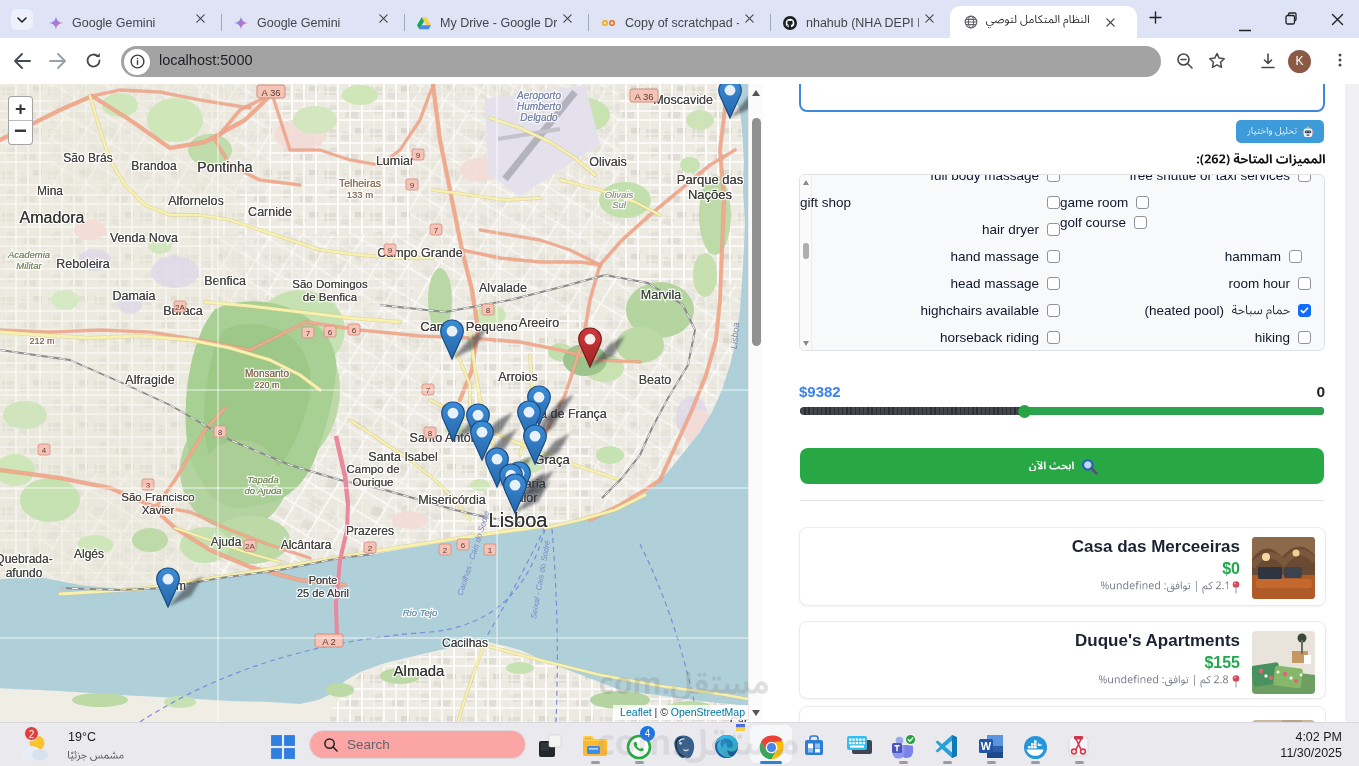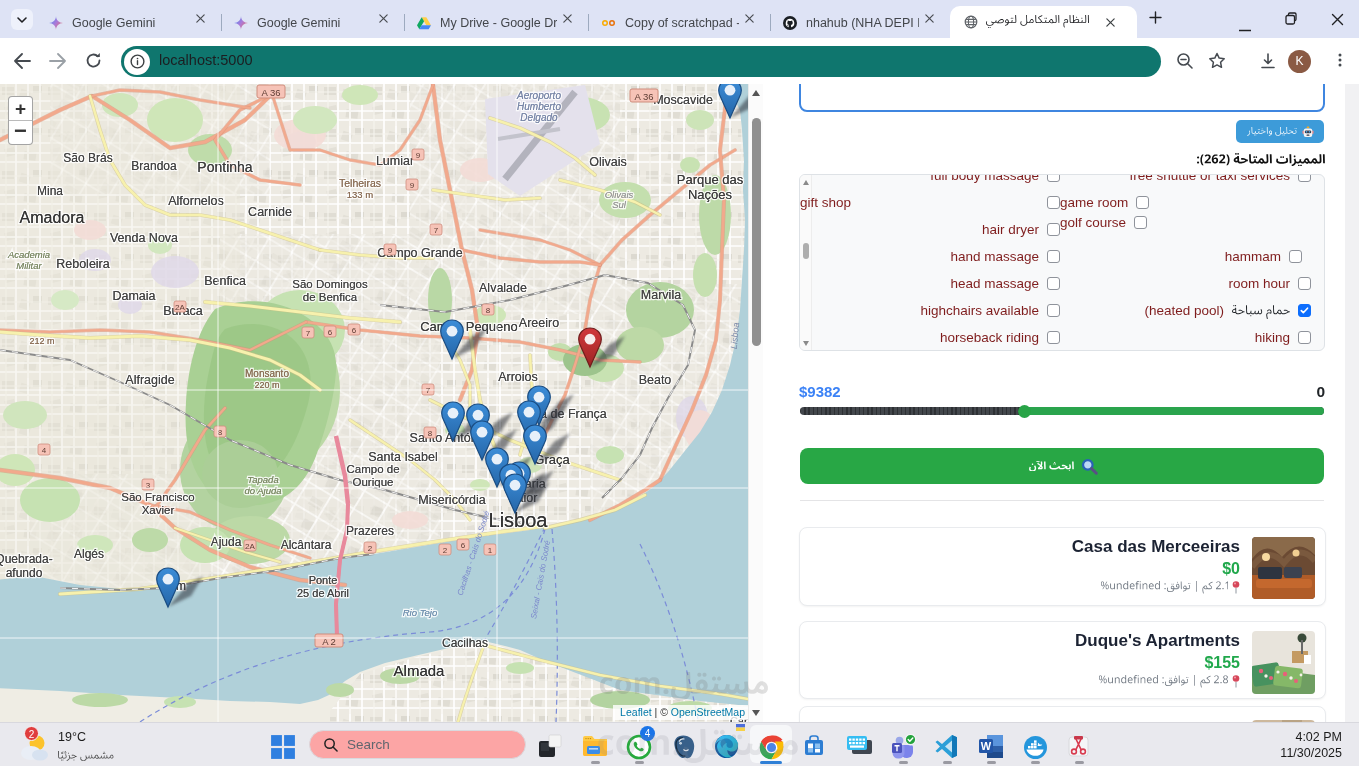--- a/index.html
+++ b/index.html
@@ -3,40 +3,40 @@
 *{margin:0;padding:0;box-sizing:border-box}
 body{font-family:"Liberation Sans",sans-serif;width:1359px;height:766px;overflow:hidden;position:relative;background:#fff}
 #tabbar{position:absolute;left:0;top:0;width:1359px;height:38px;background:#dee3f5}
 .tab{position:absolute;top:8px;height:30px;display:flex;align-items:center;font-size:12.5px;color:#43464b;white-space:nowrap;overflow:hidden}
 .tab .ttl{overflow:hidden;text-overflow:clip;flex:1 1 auto}
 .tabsep{position:absolute;top:14px;width:1px;height:17px;background:#9daabf}
 .tclose{position:absolute;top:13px;width:13px;height:13px;color:#4a4d52;font-size:14px;line-height:12px;text-align:center}
 #activetab{position:absolute;left:950px;top:6px;width:187px;height:32px;background:#fff;border-radius:10px 10px 0 0;display:flex;align-items:center}
 .wbtn{position:absolute;top:12px;color:#202124;font-size:15px}
 #toolbar{position:absolute;left:0;top:38px;width:1359px;height:46px;background:#fff}
-#omni{position:absolute;left:121px;top:8px;width:1040px;height:31px;background:#0f766e;border-radius:16px}
+#omni{position:absolute;left:121px;top:8px;width:1040px;height:31px;background:#a3a3a3;border-radius:16px}
 #omni .ic{position:absolute;left:3px;top:2.5px;width:26px;height:26px;background:#fff;border-radius:50%}
 #omni .url{position:absolute;left:38px;top:6px;font-size:14.5px;color:#1c1e21}
 #content{position:absolute;left:0;top:84px;width:1359px;height:638px;background:#fff}
 #map{position:absolute;left:0;top:0}
 #zoomctl{position:absolute;left:8px;top:12px;width:25px;height:49px;background:#fff;border:1.5px solid rgba(90,90,90,.55);border-radius:4px;z-index:30}
 #zoomctl div{width:100%;height:24px;text-align:center;font-size:19px;font-weight:700;color:#333;line-height:23px}
 #attrib{position:absolute;left:613px;top:621px;width:135px;height:15px;background:rgba(255,255,255,.8);font-size:10.5px;color:#333;text-align:right;padding-right:3px;z-index:30;line-height:15px}
 #attrib a{color:#0078a8;text-decoration:none}
 #sbar{position:absolute;left:748px;top:0;width:15px;height:638px;background:#fbfbfb;border-left:1px solid #ebebeb}
 #sbar .th{position:absolute;left:3px;top:34px;width:9px;height:228px;background:#909090;border-radius:5px}
 #pgbar{position:absolute;left:1345px;top:0;width:14px;height:638px;background:#f1f1f3}
 #panel{position:absolute;left:763px;top:0;width:582px;height:638px;background:#fff;overflow:hidden}
 .arr{width:0;height:0;position:absolute}
 #taskbar{position:absolute;left:0;top:722px;width:1359px;height:44px;background:#e9e9ee;border-top:1px solid #d8d8de}
 .tbi{position:absolute;top:11px;width:26px;height:26px}
 .tdash{position:absolute;top:38px;width:9px;height:3px;border-radius:2px;background:#9a9aa2}
 #clock{position:absolute;right:17px;top:6px;text-align:right;font-size:12.5px;color:#1b1b1b;line-height:16px}
 .chk{width:13px;height:13px;border:1px solid #8f939b;border-radius:3px;background:#fff;display:inline-block}
-.row{position:absolute;display:flex;align-items:center;gap:8px;font-size:13.5px;color:#7f1d1d}
+.row{position:absolute;display:flex;align-items:center;gap:8px;font-size:13.5px;color:#0f172a}
 .wm{position:absolute;opacity:0.22;z-index:40;pointer-events:none}
 </style></head><body>
 <div id="tabbar">
 <div style="position:absolute;left:11px;top:9px;width:22px;height:21px;background:#eef1fb;border-radius:6px;text-align:center"><svg width="12" height="12" viewBox="0 0 12 12" style="margin-top:5px">
         <path d="M2 4l4 4 4-4" stroke="#202124" stroke-width="1.6" fill="none" stroke-linecap="round" stroke-linejoin="round"></path>
       </svg></div>
 <div class="tab" style="left:49px;width:141px">
       <span style="margin-right:9px;display:inline-flex">
         <svg width="14" height="14" viewBox="0 0 14 14">
           <defs>
@@ -781,21 +781,21 @@
       </div>
 </div>
 </div>
 <div id="taskbar">
 <div style="position:absolute;left:18px;top:5px;display:flex;align-items:flex-start">
       <div style="position:relative;width:30px;height:34px"><svg width="30" height="34" viewBox="0 0 30 34">
           <circle cx="19" cy="15" r="7.5" fill="#fcc32c"></circle>
           <ellipse cx="13" cy="25" rx="10" ry="7" fill="#e9eef6"></ellipse>
           <ellipse cx="22" cy="27" rx="8" ry="5.5" fill="#d7e2f0"></ellipse>
         </svg><div style="position:absolute;left:6px;top:-2px;width:15px;height:15px;border-radius:50%;background:#e03e3e;border:1.5px solid #f5f5f7;color:#fff;font-size:10px;text-align:center;line-height:15px">2</div></div>
-      <div style="margin-left:10px;margin-top:2px">
+      <div style="margin-left:20px;margin-top:2px">
         <div style="font-size:12.5px;color:#1b1b1b">19°C</div>
         <div style="margin-top:3px"><svg width="55.5" height="10.0" viewBox="0 0 57.62 10.38" style="">
             <path d="M16.38 8.88 16.00 9.38 16.38 9.88 16.75 9.88 17.00 9.62 17.00 9.12 16.75 8.88Z M5.00 8.88 4.62 9.25 4.62 9.50 4.75 9.75 5.00 9.88 5.38 9.88 5.62 9.62 5.62 9.12 5.38 8.88Z M3.50 8.88 3.12 9.25 3.12 9.50 3.25 9.75 3.88 9.88 4.12 9.62 4.12 9.25 4.00 9.00 3.75 8.88Z M19.38 5.25 18.88 5.25 18.50 5.12 16.62 4.12 16.12 4.00 14.50 4.00 14.25 4.12 14.25 4.62 14.38 4.88 15.88 4.75 16.50 4.88 16.88 5.12 17.12 5.12 17.75 5.62 17.25 6.00 15.50 6.75 13.50 7.00 13.00 6.88 12.62 6.50 12.38 6.00 12.12 5.00 11.75 4.25 11.38 4.25 10.88 4.50 11.25 5.00 11.25 5.25 11.50 5.62 11.62 6.00 11.62 7.12 11.50 7.50 11.12 8.12 10.50 8.75 9.38 9.38 9.12 9.38 8.88 9.50 9.12 10.12 9.50 10.12 9.75 10.00 10.00 10.00 10.25 9.75 10.62 9.62 11.00 9.38 11.62 8.75 12.38 7.38 13.00 7.75 14.62 7.75 15.25 7.62 16.38 7.25 17.38 6.75 17.62 6.50 18.38 6.12 18.75 6.00 19.25 6.00 19.50 5.88Z M23.25 8.38 23.50 9.00 24.25 9.75 25.00 10.12 25.50 10.25 27.25 10.25 27.75 10.12 28.12 9.88 28.38 9.88 29.12 9.25 29.50 8.62 29.62 8.25 29.62 7.88 29.88 7.50 30.25 7.75 31.25 7.75 31.62 7.62 32.12 7.12 32.62 7.62 33.00 7.75 34.12 7.75 34.62 7.50 35.00 7.12 35.12 6.88 35.75 7.50 36.38 7.75 37.38 7.75 37.88 7.50 38.50 6.75 39.38 7.62 40.12 8.00 40.88 8.00 42.00 7.50 42.62 7.75 43.88 7.75 44.50 7.50 44.88 7.12 45.38 7.62 45.75 7.75 46.88 7.75 47.50 7.50 47.88 7.12 48.00 7.38 48.62 7.75 49.88 7.75 50.38 7.50 50.88 6.88 51.38 7.50 52.00 7.75 53.00 7.75 53.38 7.62 53.75 7.38 53.88 7.12 54.12 7.12 55.00 7.62 55.50 7.75 56.38 7.75 56.75 7.62 57.38 7.00 57.50 6.62 57.50 5.50 57.12 4.62 56.50 4.00 56.12 3.88 55.38 3.88 54.88 4.12 54.25 4.88 53.62 6.25 53.00 6.88 52.50 7.00 51.88 6.88 51.38 6.38 51.25 6.12 51.00 4.75 51.00 4.00 50.38 4.38 50.38 6.38 49.88 6.88 49.50 7.00 49.00 7.00 48.62 6.88 48.25 6.50 48.25 5.88 48.50 4.88 48.25 4.75 47.75 4.75 47.62 5.00 47.62 5.50 47.50 6.12 47.25 6.62 47.00 6.88 46.38 7.00 46.00 7.00 45.62 6.88 45.38 6.62 45.50 5.00 45.25 4.88 44.75 4.88 44.75 5.25 44.50 6.12 44.25 6.62 44.00 6.88 43.62 7.00 43.12 7.00 42.75 6.88 42.12 6.25 41.62 5.25 41.62 5.00 41.12 4.38 40.50 3.88 39.75 3.88 39.12 4.25 38.75 4.62 38.25 5.38 37.88 6.25 37.38 6.88 36.25 6.88 35.75 6.50 35.50 6.00 35.38 5.38 35.38 4.38 35.25 4.00 34.62 4.00 34.75 6.00 34.62 6.50 34.25 6.88 33.75 7.00 33.25 7.00 32.88 6.88 32.62 6.62 32.75 4.88 32.50 4.75 32.00 4.75 32.00 5.12 31.75 6.25 31.62 6.50 31.25 6.88 30.25 6.88 29.62 6.12 29.50 5.75 29.50 5.38 29.25 4.75 28.88 4.75 28.50 4.88 28.50 5.25 28.75 5.75 28.88 6.38 28.88 8.12 28.75 8.38 28.00 9.12 27.38 9.38 26.12 9.50 25.38 9.38 24.50 8.88 24.25 8.62 24.00 8.12 24.00 7.12 24.25 6.50 24.25 6.12 23.62 5.88 23.50 6.12 23.50 6.38 23.25 6.88Z M55.38 4.75 55.75 4.62 56.12 4.75 56.75 5.50 56.88 6.25 56.75 6.50 56.38 6.88 55.25 6.88 54.62 6.62 54.50 6.12 54.88 5.25Z M40.00 4.62 40.25 4.62 40.75 5.12 41.25 6.25 41.25 6.88 40.75 7.25 40.38 7.25 39.62 6.88 39.12 6.38 39.00 5.75 39.12 5.38 39.75 4.75 39.88 4.75Z M48.50 2.00 48.12 2.38 48.12 2.75 48.38 3.00 48.88 3.00 49.12 2.75 49.12 2.38 48.75 2.00Z M47.00 2.00 46.62 2.38 46.62 2.75 46.88 3.00 47.38 3.00 47.62 2.75 47.62 2.38 47.25 2.00Z M10.75 1.75 10.38 2.12 10.38 2.38 10.50 2.62 11.12 2.75 11.38 2.50 11.38 2.12 11.25 1.88 11.00 1.75Z M5.62 1.75 5.38 1.88 5.12 1.88 4.25 2.12 3.25 2.50 3.25 3.00 5.12 2.50 5.62 2.25Z M47.50 0.88 47.38 1.12 47.38 1.50 47.62 1.75 48.12 1.75 48.38 1.50 48.38 1.12 48.25 0.88 48.00 0.75 47.75 0.75Z M5.62 0.62 5.00 0.75 4.00 1.12 3.25 1.25 3.25 1.88 4.62 1.50 5.62 1.12Z M8.38 0.25 8.12 0.12 7.75 0.12 7.38 0.25 6.88 0.75 6.88 1.50 7.12 2.12 6.88 2.12 6.88 2.62 7.25 2.62 8.38 2.25 8.88 2.00 8.75 1.62 8.50 1.62 8.00 1.88 7.75 1.75 7.38 1.38 7.50 0.75 7.75 0.62 8.25 0.75 8.38 0.50Z M0.00 0.00 0.25 6.50 0.50 7.12 0.88 7.50 1.38 7.75 3.38 7.75 4.00 7.50 4.50 7.12 5.00 7.62 5.38 7.75 7.38 7.75 8.25 7.38 8.50 7.12 8.75 6.75 8.88 6.25 8.88 5.38 8.38 3.38 8.12 3.50 7.88 3.50 7.50 3.75 8.00 5.00 8.12 5.50 8.12 6.25 8.00 6.50 7.62 6.88 7.12 7.00 6.38 7.00 5.38 6.88 4.88 6.38 4.88 5.75 5.12 4.88 4.88 4.75 4.38 4.75 4.25 5.00 4.25 5.38 4.00 6.25 3.62 6.75 3.00 7.00 2.00 7.00 1.62 6.88 1.12 6.38 1.00 5.62 1.00 2.62 0.88 0.00Z" fill="#454545" fill-rule="evenodd"></path>
           </svg></div>
       </div>
     </div>
 <svg class="tbi" style="left:270px" width="24" height="24" viewBox="0 0 24 24">
       <rect x="1" y="1" width="10" height="10" fill="#2f7fe0"></rect>
       <rect x="13" y="1" width="10" height="10" fill="#2f7fe0"></rect>
       <rect x="1" y="13" width="10" height="10" fill="#2f7fe0"></rect>

